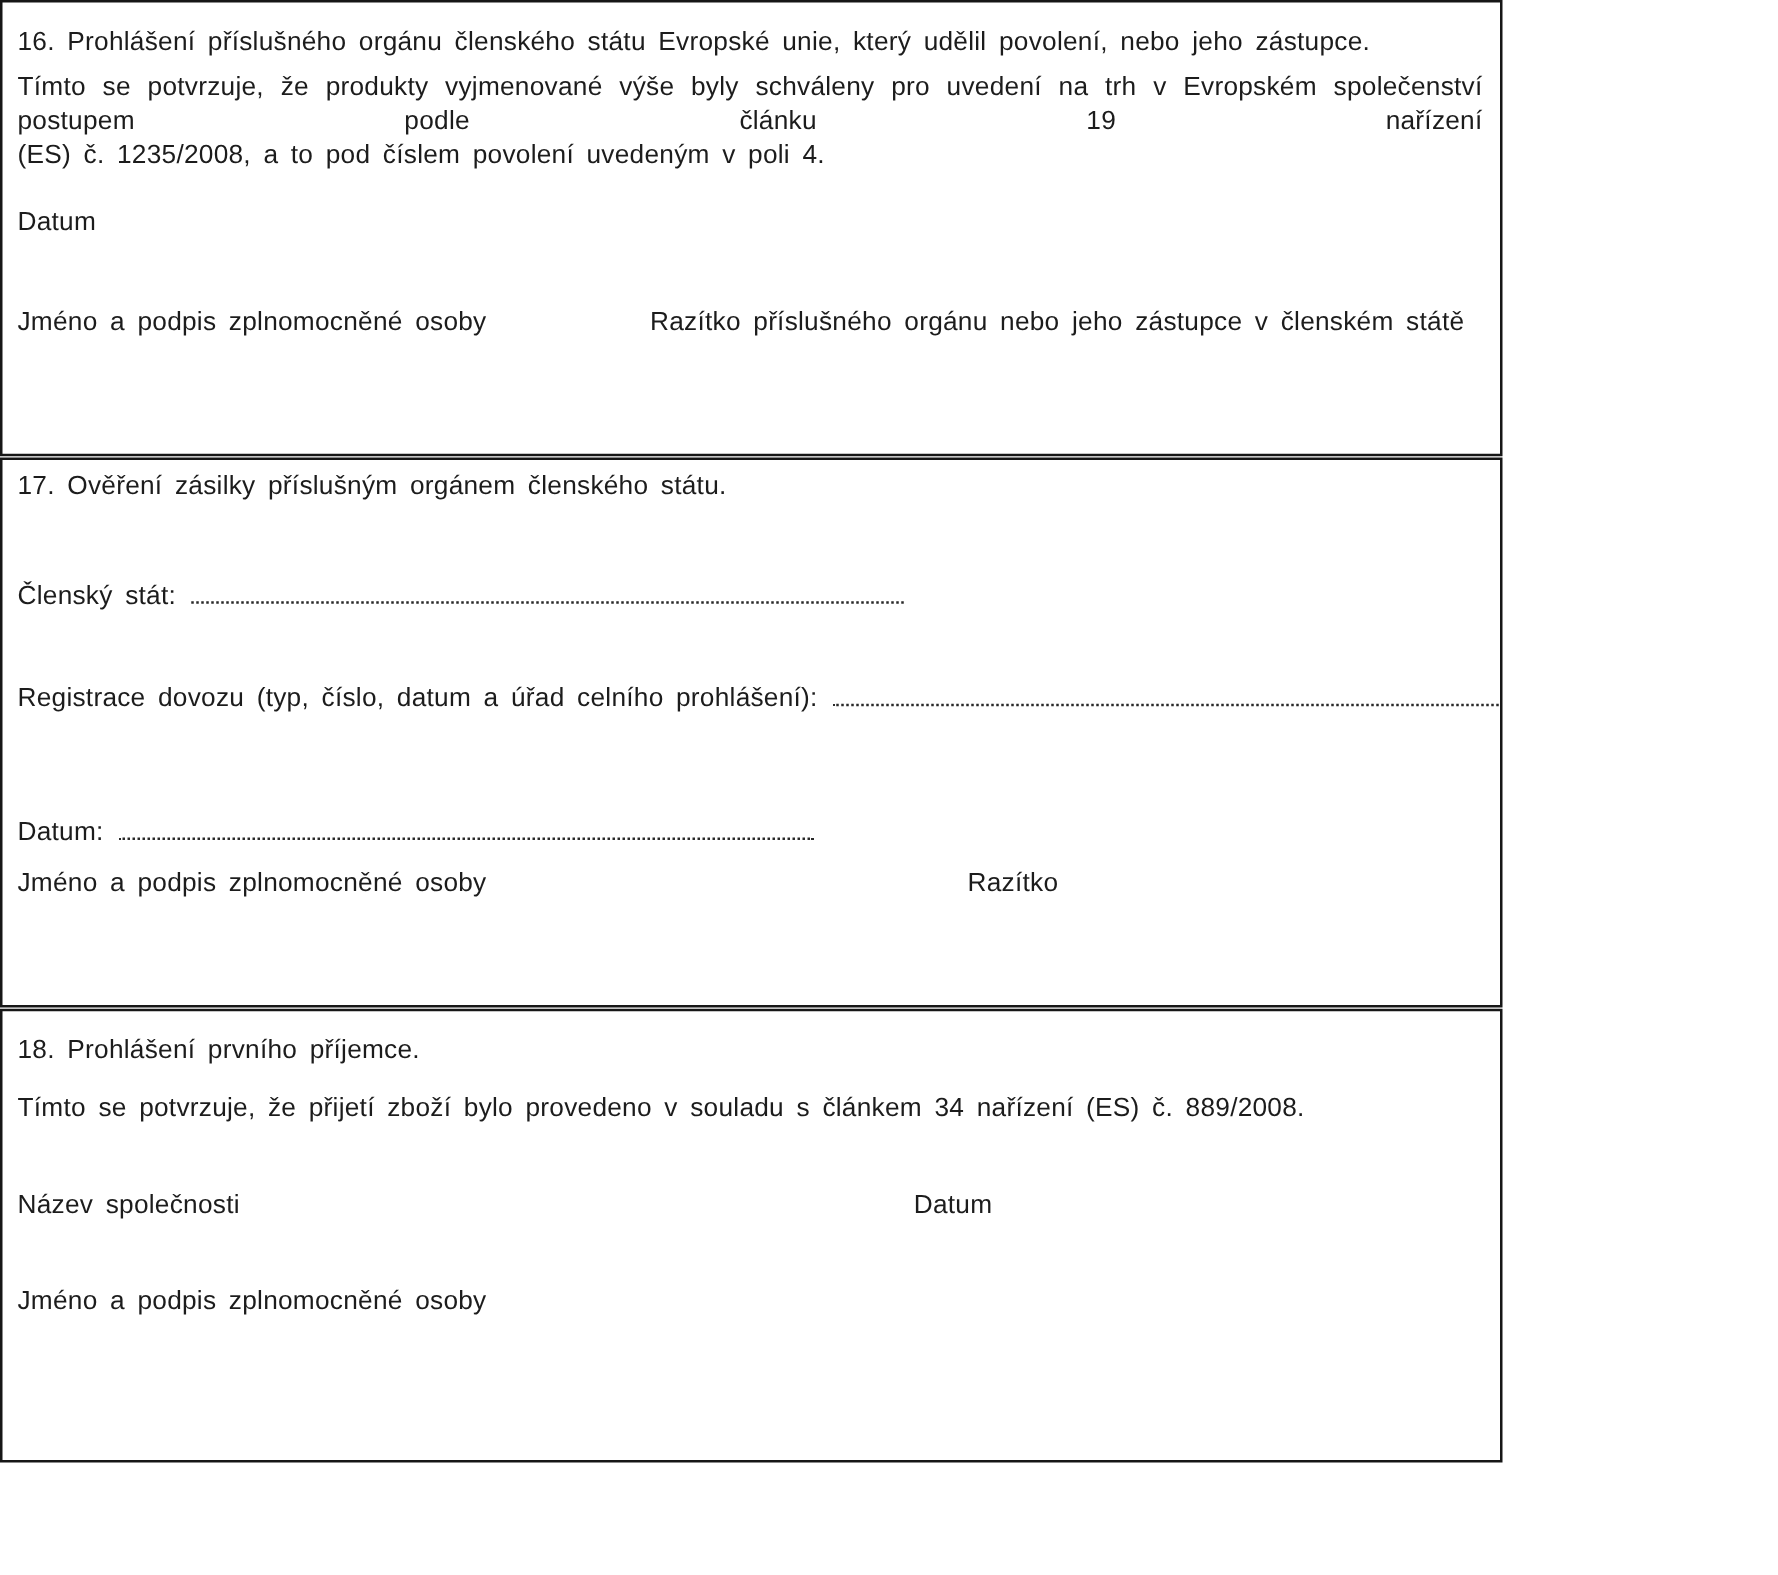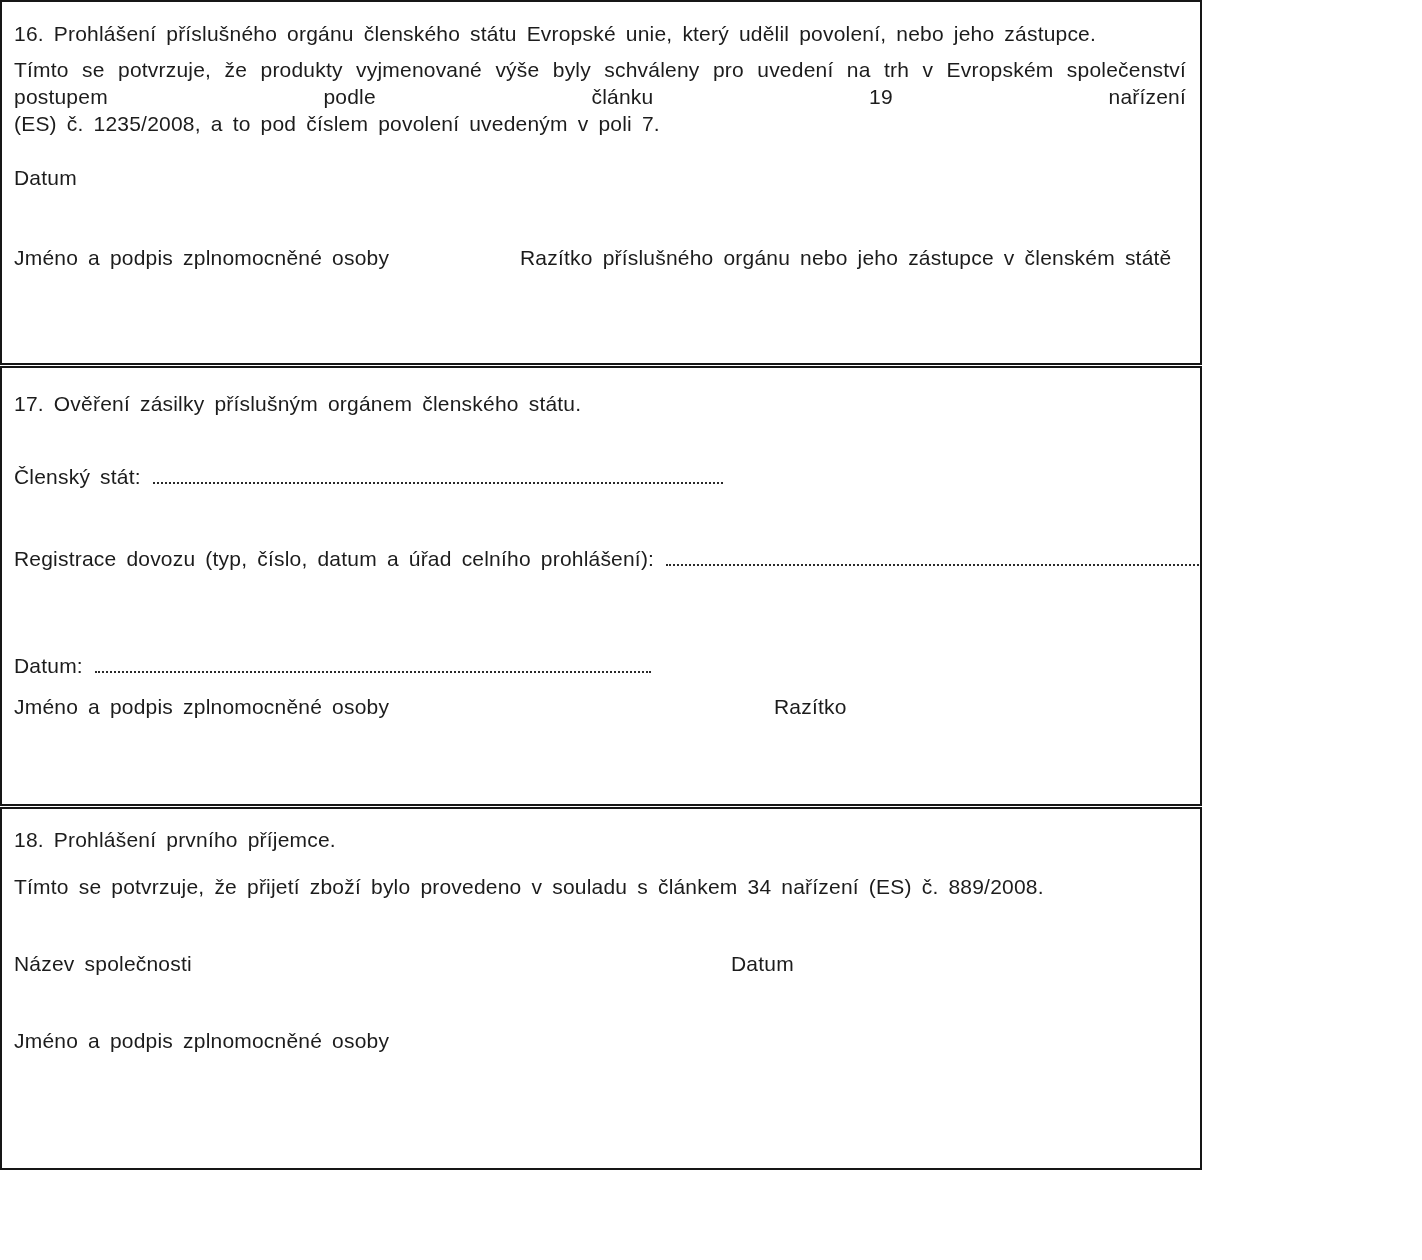--- a/index.html
+++ b/index.html
@@ -73,33 +73,33 @@
 </head>
 <body>
 
 <div class="form-box">
 
   <div class="section sec16">
     <div class="row" style="top: 20px;">16. Prohlášení příslušného orgánu členského státu Evropské unie, který udělil povolení, nebo jeho zástupce.</div>
 
     <div class="para" style="top: 54px;">
       <div class="line-justify">Tímto se potvrzuje, že produkty vyjmenované výše byly schváleny pro uvedení na trh v Evropském společenství postupem podle článku 19 nařízení</div>
-      <div>(ES) č. 1235/2008, a to pod číslem povolení uvedeným v poli 7.</div>
+      <div>(ES) č. 1235/2008, a to pod číslem povolení uvedeným v poli 4.</div>
     </div>
 
     <div class="row" style="top: 164px;">Datum</div>
 
     <div class="row" style="top: 244px;">
       <span>Jméno a podpis zplnomocněné osoby</span>
       <span class="col2" style="left: 518px;">Razítko příslušného orgánu nebo jeho zástupce v členském státě</span>
     </div>
   </div>
 
   <div class="section sec17">
-    <div class="row" style="top: 24px;">17. Ověření zásilky příslušným orgánem členského státu.</div>
+    <div class="row" style="top: 9px;">17. Ověření zásilky příslušným orgánem členského státu.</div>
 
     <div class="row" style="top: 179px;">
       <span>Registrace dovozu (typ, číslo, datum a úřad celního prohlášení):</span><span class="fill-line fill-import"></span>
     </div>
 
     <div class="row" style="top: 97px;">
       <span>Členský stát:</span><span class="fill-line fill-member"></span>
     </div>
 
     <div class="row" style="top: 253px; margin-top: 33px;">

